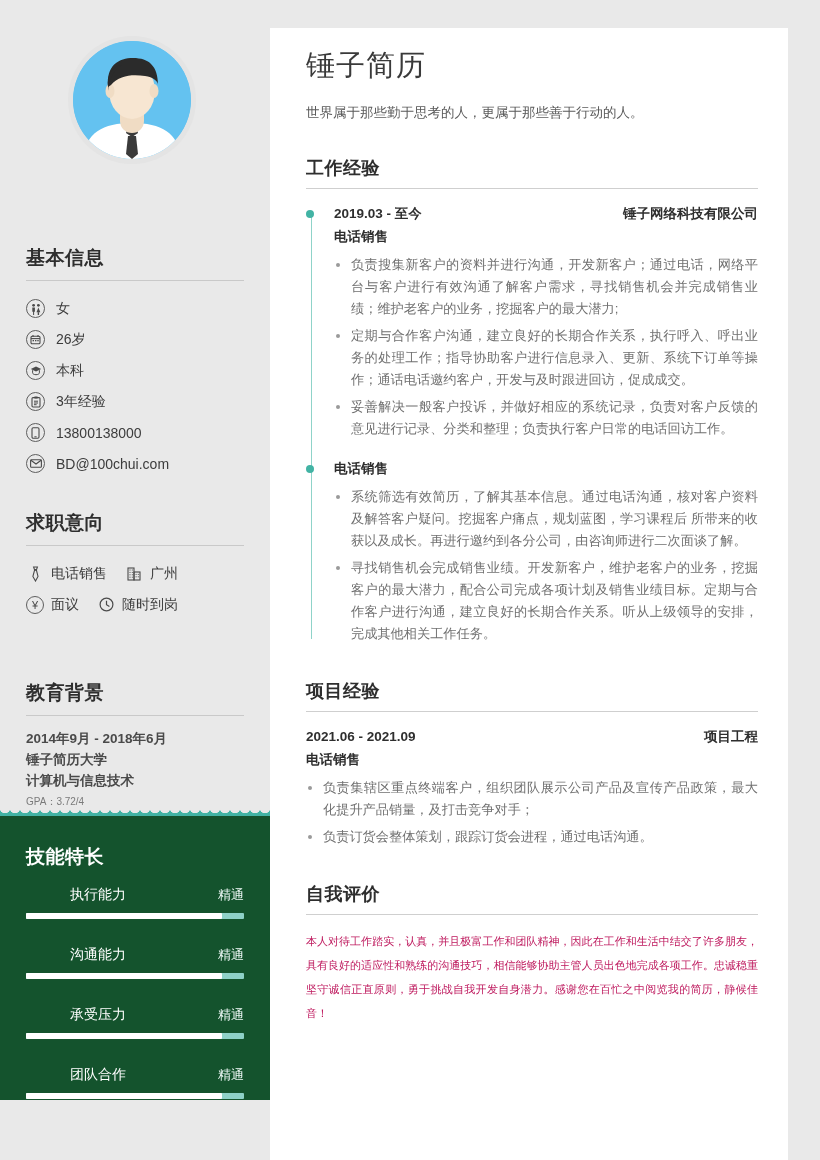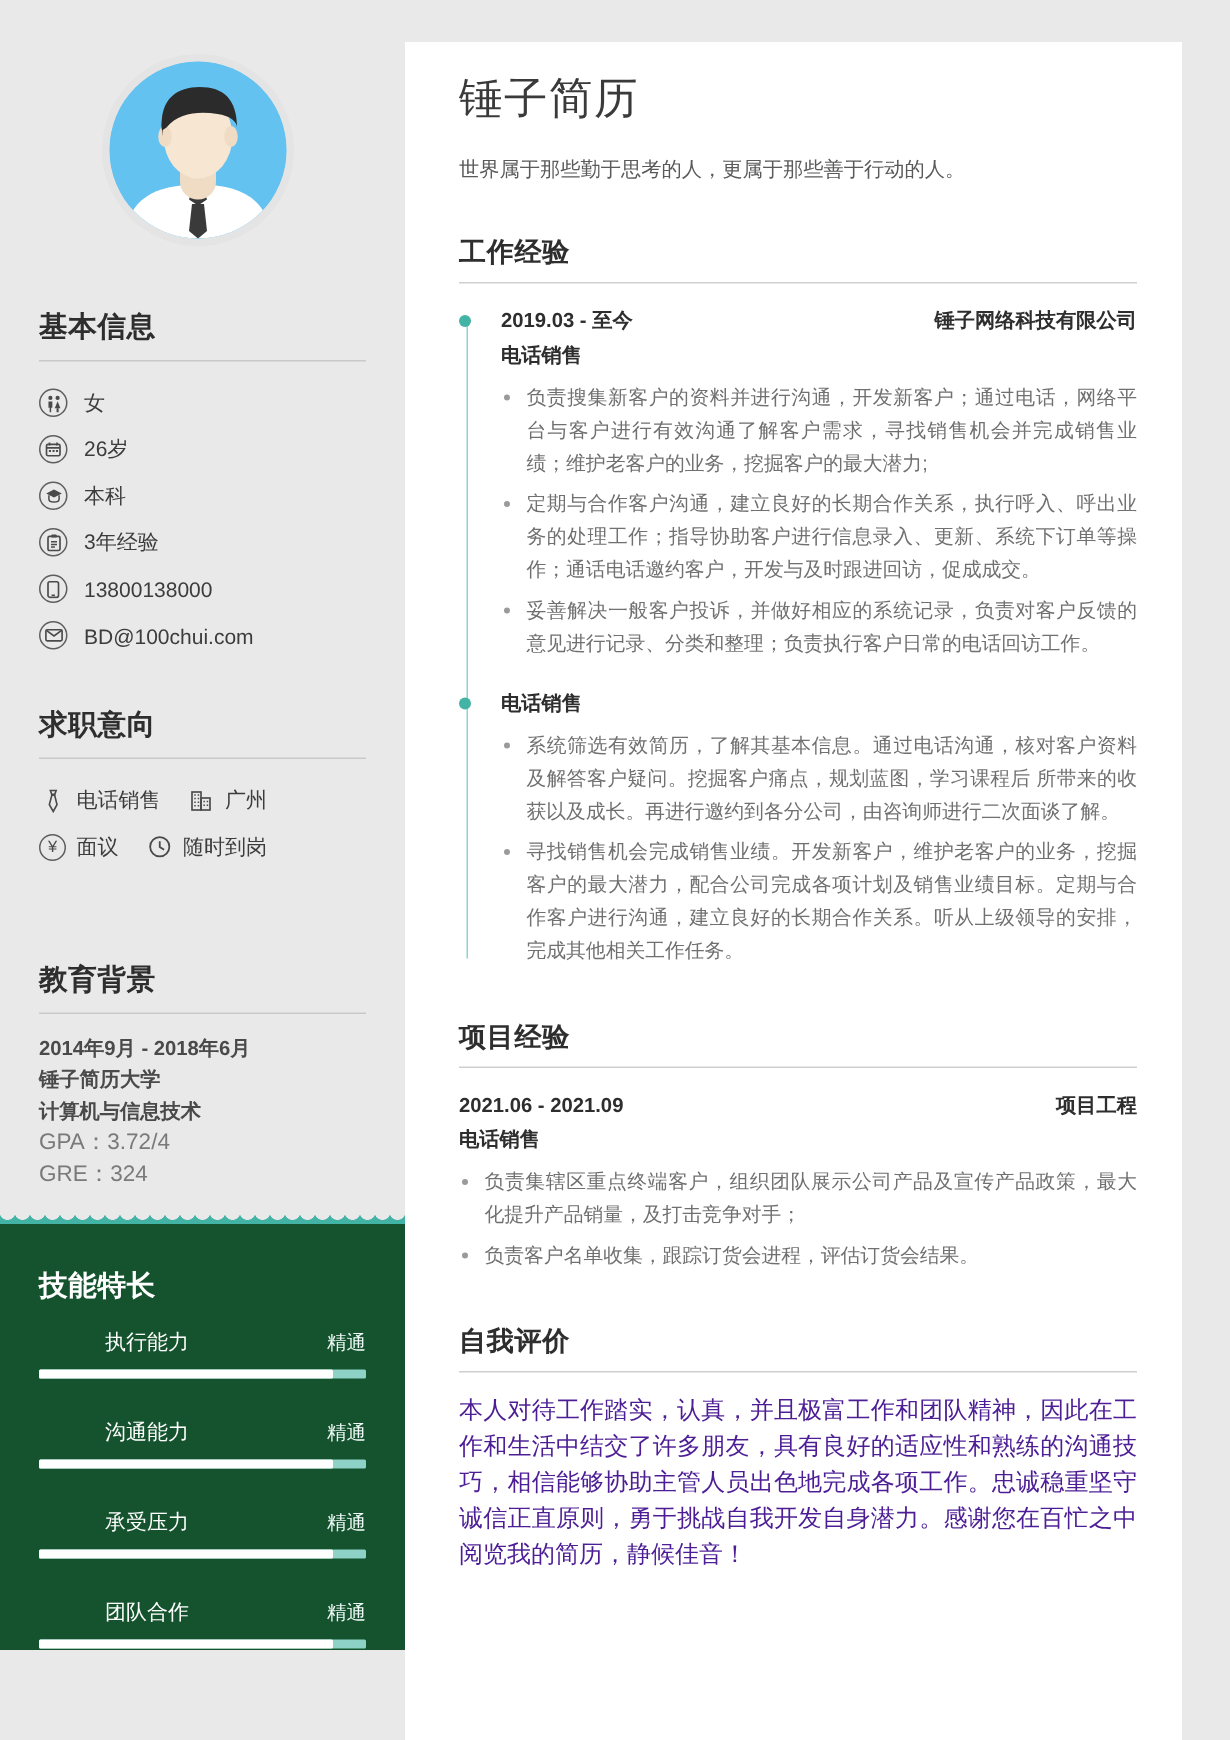--- a/index.html
+++ b/index.html
@@ -19,21 +19,21 @@
   .avatar-wrap {
     position: absolute; left: 68px; top: 36px;
     width: 128px; height: 128px; border-radius: 50%;
     background: #e4e4e4;
     display: flex; align-items: center; justify-content: center;
   }
   .avatar {
     width: 118px; height: 118px; border-radius: 50%;
     background: #64c2f0; overflow: hidden; position: relative;
   }
-  .sb-section { position: absolute; left: 26px; width: 218px; }
+  .sb-section { position: absolute; left: 26px; width: 218px; margin-top: 40px; }
   .sb-title {
     font-size: 19px; font-weight: bold; color: #2e2e2e; letter-spacing: .5px;
     padding-bottom: 9px;
   }
   .sb-rule { height: 1px; background: #c9c9c9; width: 218px; margin-bottom: 12px; }
 
   .info-row { display: flex; align-items: center; height: 31px; }
   .info-icon {
     width: 19px; height: 19px; border-radius: 50%;
     border: 1.3px solid #5e5e5e; color: #4a4a4a;
@@ -49,21 +49,21 @@
     width: 18px; height: 18px; margin-right: 7px;
     display: flex; align-items: center; justify-content: center;
     color: #4a4a4a; flex: 0 0 auto;
   }
   .intent-ic.circ { border: 1.3px solid #5e5e5e; border-radius: 50%; font-size: 11px; }
   .intent-tx { font-size: 14px; color: #3c3c3c; }
 
   .edu-date { font-size: 13.5px; font-weight: bold; color: #4a4a4a; line-height: 21px; }
   .edu-school { font-size: 13.5px; font-weight: bold; color: #4a4a4a; line-height: 21px; }
   .edu-major { font-size: 13.5px; font-weight: bold; color: #4a4a4a; line-height: 21px; }
-  .edu-extra { font-size: 15px; color: #7a7a7a; line-height: 21px; }
+  .edu-extra { font-size: 10px; color: #7a7a7a; line-height: 21px; }
 
   
   .skills {
     position: absolute; left: 0; top: 814px; width: 270px; height: 286px;
     background: #14532d;
   }
   .scallop {
     position: absolute; left: 0; top: -8px; width: 270px; height: 10px;
     background: #42b3a4;
     -webkit-mask-image: radial-gradient(circle at 5px 2px, transparent 0 5px, #000 5.5px);
@@ -110,21 +110,21 @@
   .bullets { list-style: none; margin-top: 8px; }
   .bullets li {
     position: relative; padding-left: 17px; margin-bottom: 5px;
     font-size: 13.2px; line-height: 22px; color: #707070; text-align: justify;
   }
   .bullets li::before {
     content: ""; position: absolute; left: 2px; top: 9px;
     width: 4px; height: 4px; border-radius: 50%; background: #9a9a9a;
   }
   .plain-entry { margin-top: 16px; }
-  .para { font-size: 16px; line-height: 24px; color: #4c1d95; margin-top: 14px; text-align: justify; }
+  .para { font-size: 11px; line-height: 24px; color: #be185d; margin-top: 14px; text-align: justify; }
 </style>
 </head>
 <body>
 
 <div class="page">
 
   <aside class="sidebar">
 
     <div class="avatar-wrap">
       <div class="avatar">
@@ -354,21 +354,21 @@
       <div class="sec-rule"></div>
       <div id="project-entries">
           <div class="plain-entry">
             <div class="entry-head">
               <span class="entry-date">2021.06 - 2021.09</span>
               <span class="entry-org">项目工程</span>
             </div>
             <div class="entry-role">电话销售</div>
             <ul class="bullets">
               <li>负责集辖区重点终端客户，组织团队展示公司产品及宣传产品政策，最大化提升产品销量，及打击竞争对手；</li>
-              <li>负责客户名单收集，跟踪订货会进程，评估订货会结果。</li>
+              <li>负责订货会整体策划，跟踪订货会进程，通过电话沟通。</li>
             </ul>
           </div>
         </div>
     </section>
 
     <section class="sec">
       <div class="sec-title">自我评价</div>
       <div class="sec-rule"></div>
       <p class="para">本人对待工作踏实，认真，并且极富工作和团队精神，因此在工作和生活中结交了许多朋友，具有良好的适应性和熟练的沟通技巧，相信能够协助主管人员出色地完成各项工作。忠诚稳重坚守诚信正直原则，勇于挑战自我开发自身潜力。感谢您在百忙之中阅览我的简历，静候佳音！</p>
     </section>

